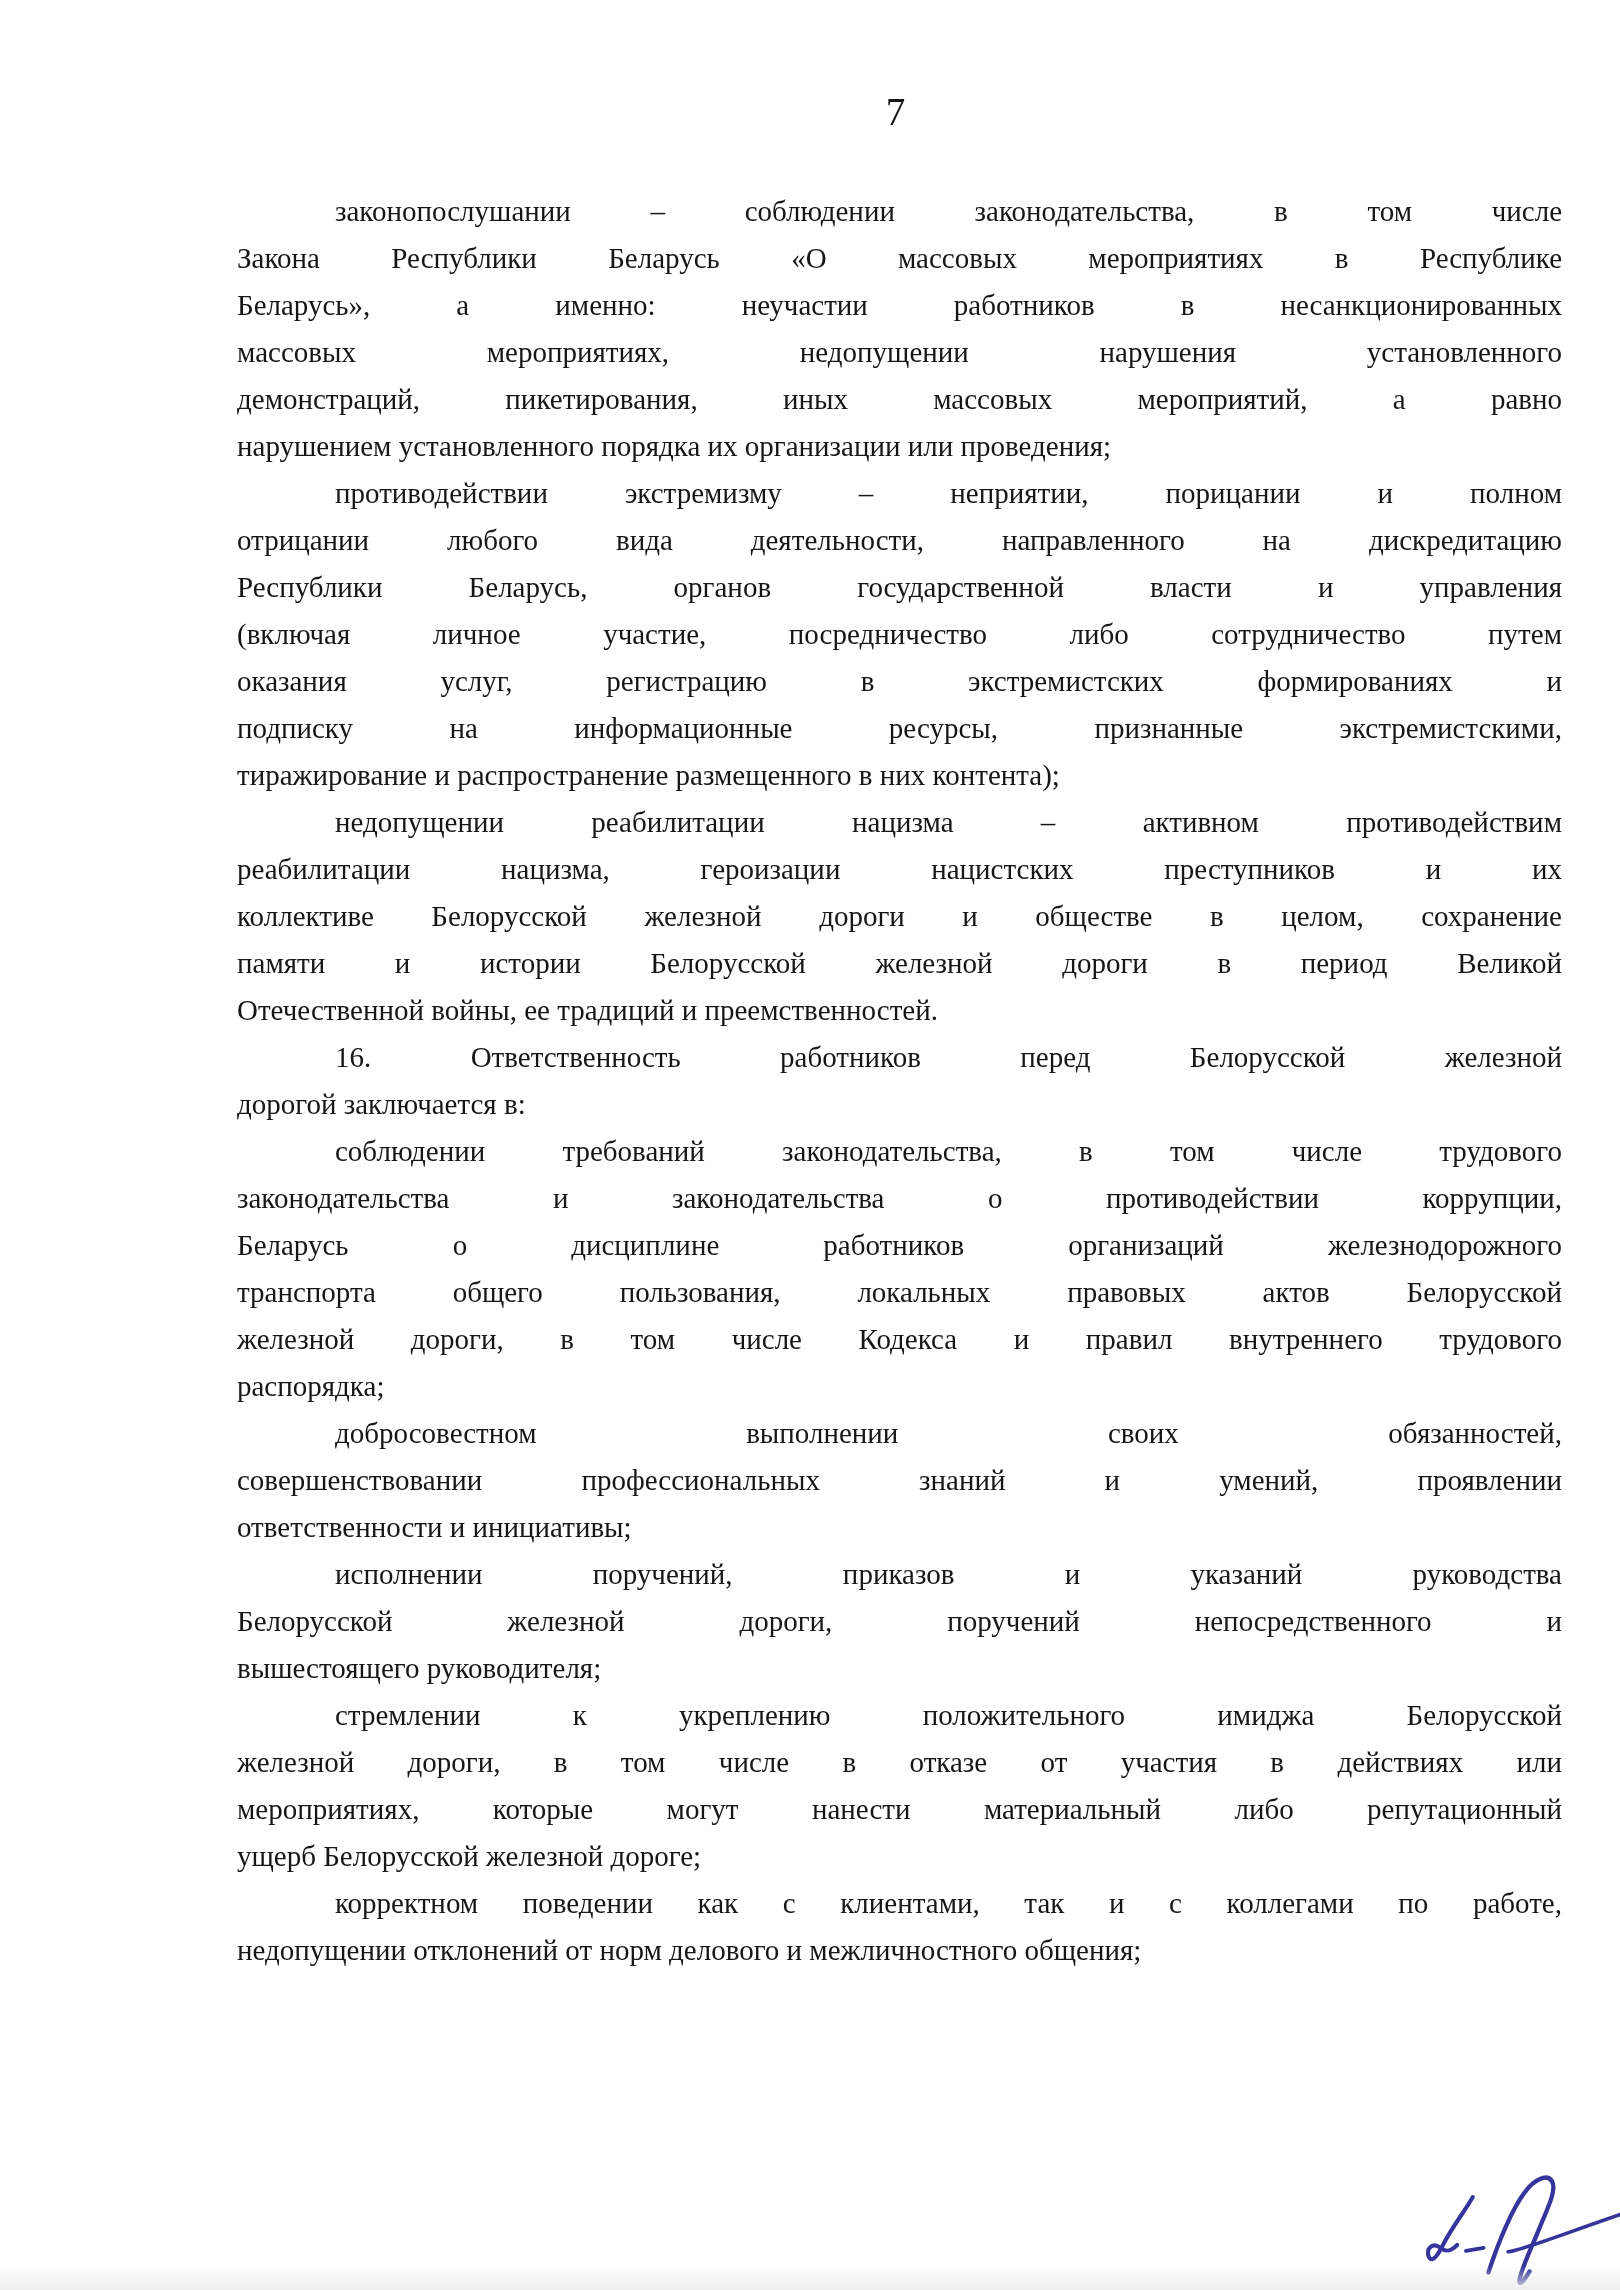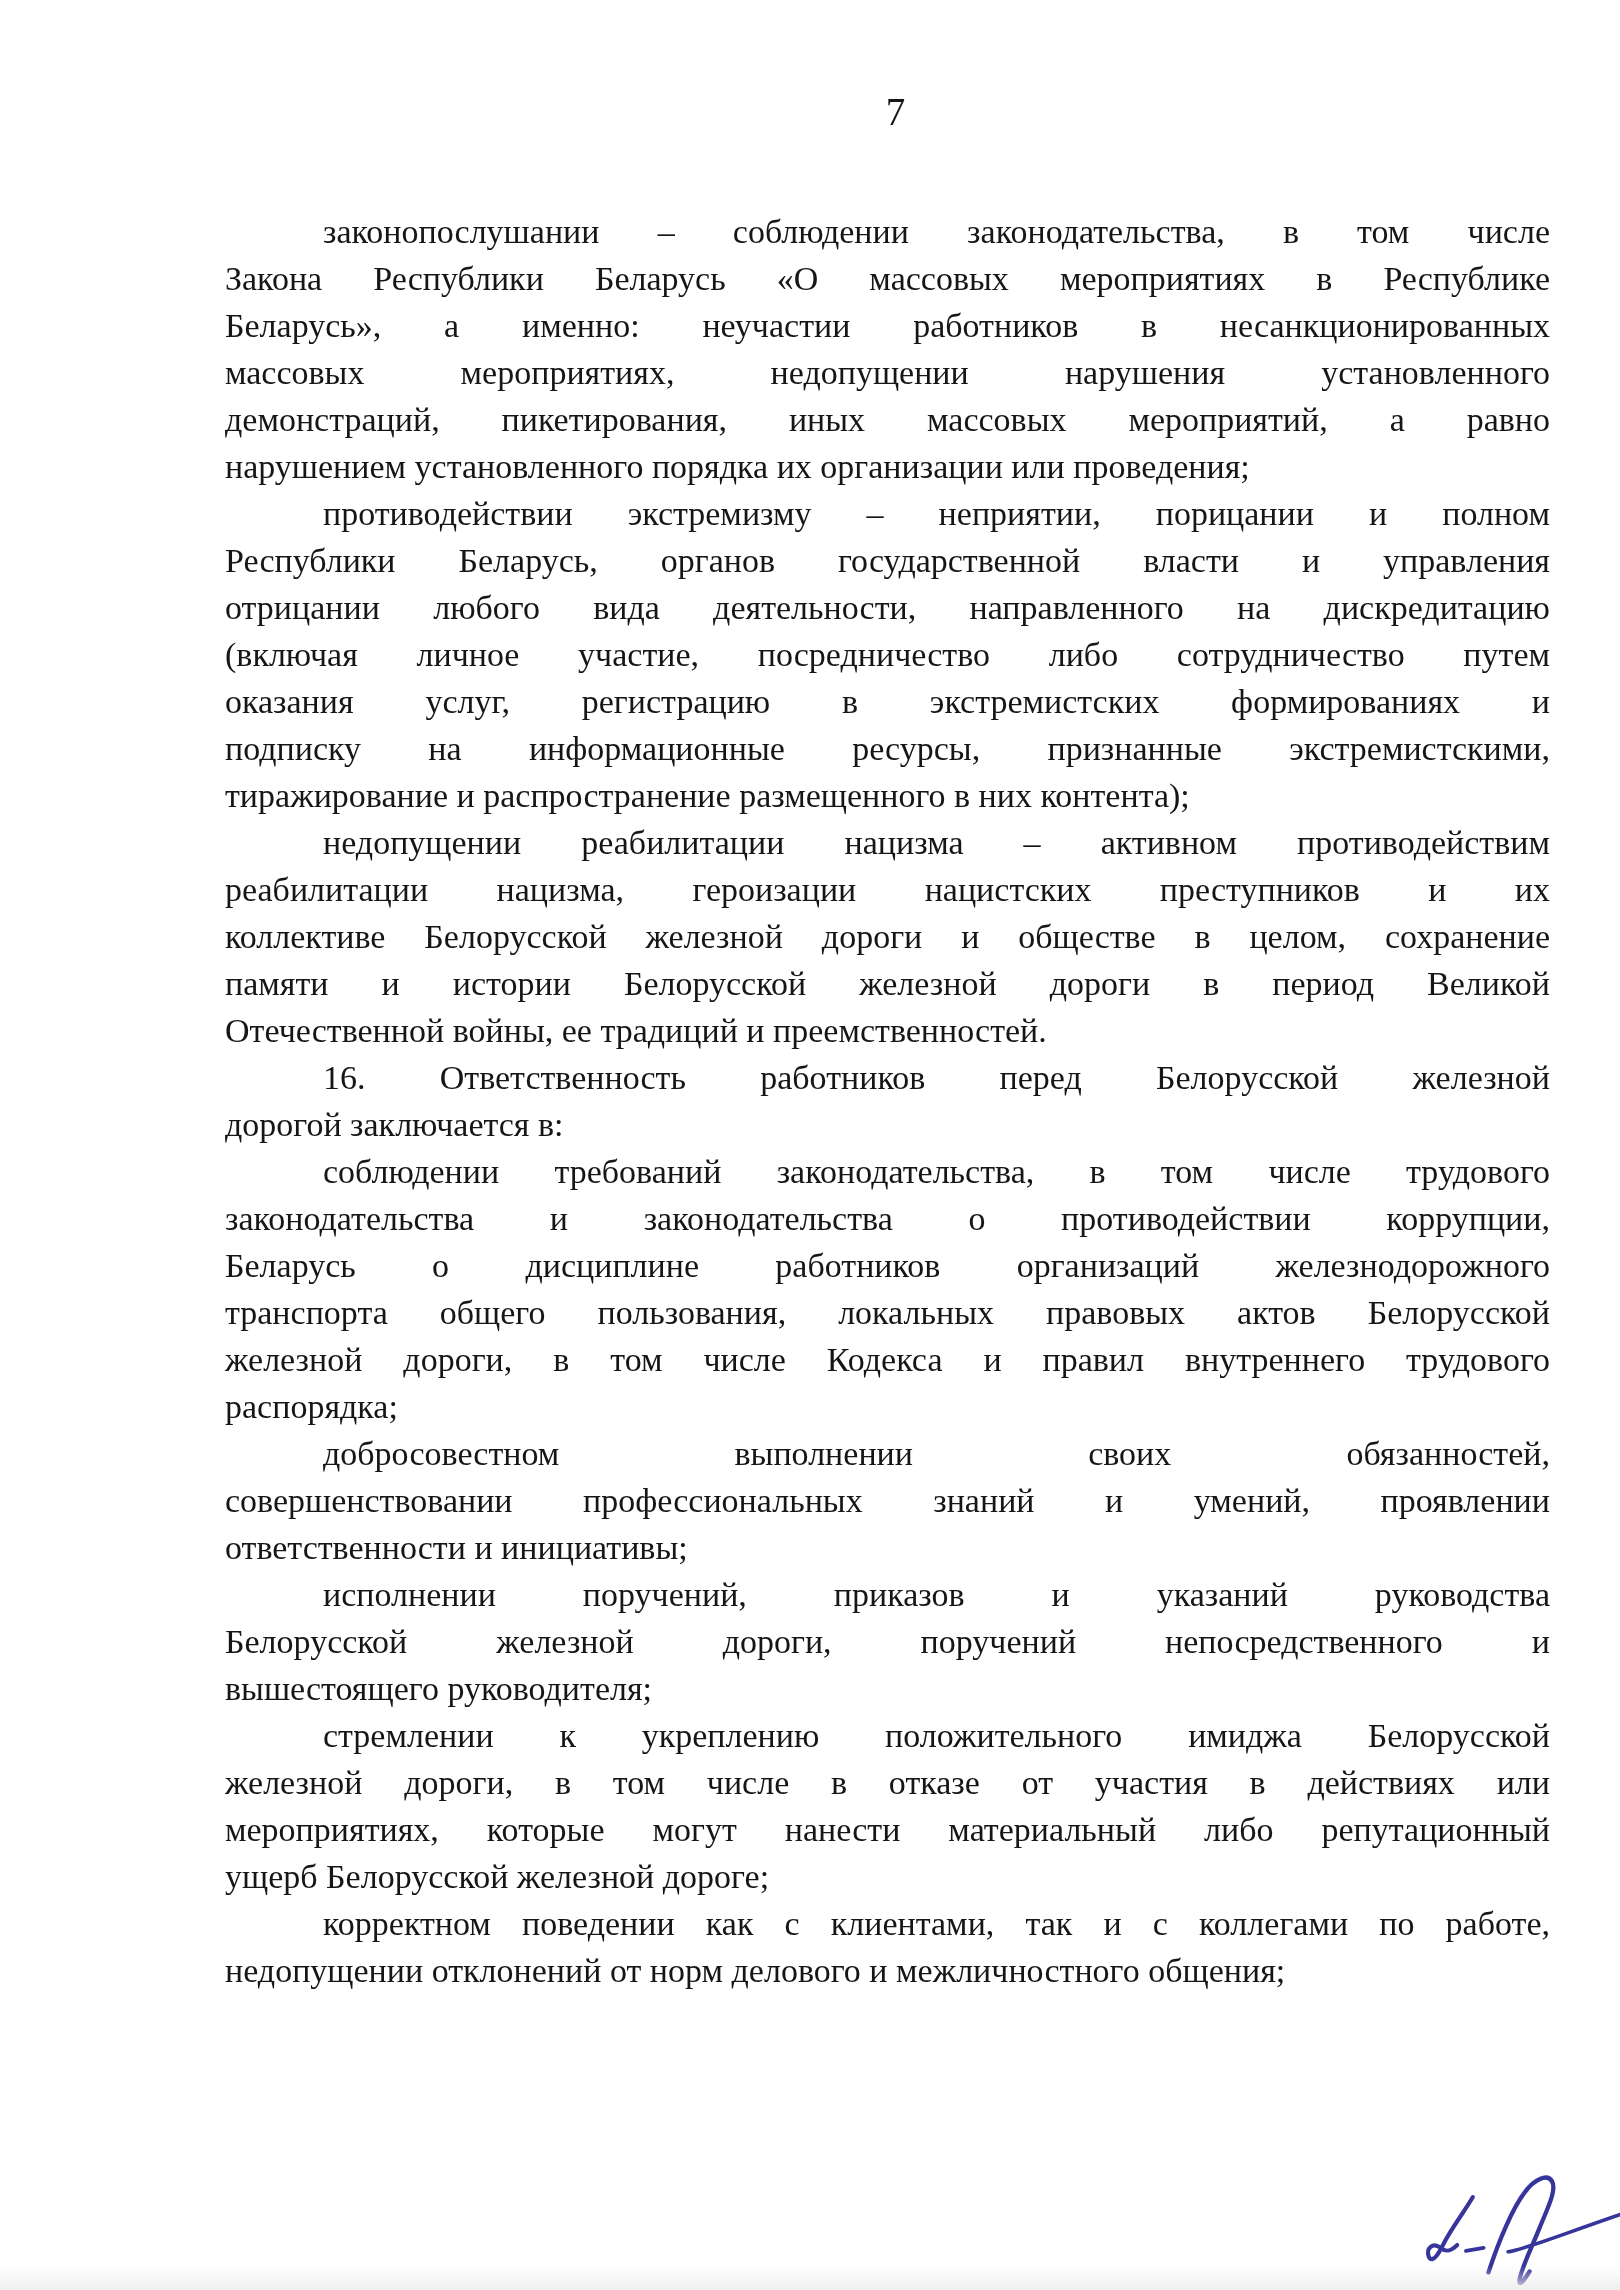--- a/index.html
+++ b/index.html
@@ -19,24 +19,23 @@
     left: 233px;
     width: 1325px;
     height: 47px;
     line-height: 47px;
     text-align: center;
     font-size: 39px;
   }
   .content {
     position: absolute;
     top: 188px;
-    left: 225px;
+    left: 237px;
     width: 1325px;
-    font-size: 34px;
-    margin-top: 20px;
+    font-size: 29px;
   }
   .line {
     height: 47px;
     line-height: 47px;
     text-align: justify;
     text-align-last: justify;
     overflow: hidden;
   }
   .line.para-first { text-indent: 98px; }
   .line.para-last  { text-align-last: left; }
@@ -63,22 +62,22 @@
   <div class="page-number">7</div>
 
   <div class="content">
       <div class="line para-first">законопослушании – соблюдении законодательства, в том числе</div>
       <div class="line">Закона Республики Беларусь «О массовых мероприятиях в Республике</div>
       <div class="line">Беларусь», а именно: неучастии работников в несанкционированных</div>
       <div class="line">массовых мероприятиях, недопущении нарушения установленного</div>
       <div class="line">демонстраций, пикетирования, иных массовых мероприятий, а равно</div>
       <div class="line para-last">нарушением установленного порядка их организации или проведения;</div>
       <div class="line para-first">противодействии экстремизму – неприятии, порицании и полном</div>
+      <div class="line">отрицании любого вида деятельности, направленного на дискредитацию</div>
       <div class="line">Республики Беларусь, органов государственной власти и управления</div>
-      <div class="line">отрицании любого вида деятельности, направленного на дискредитацию</div>
       <div class="line">(включая личное участие, посредничество либо сотрудничество путем</div>
       <div class="line">оказания услуг, регистрацию в экстремистских формированиях и</div>
       <div class="line">подписку на информационные ресурсы, признанные экстремистскими,</div>
       <div class="line para-last">тиражирование и распространение размещенного в них контента);</div>
       <div class="line para-first">недопущении реабилитации нацизма – активном противодействим</div>
       <div class="line">реабилитации нацизма, героизации нацистских преступников и их</div>
       <div class="line">коллективе Белорусской железной дороги и обществе в целом, сохранение</div>
       <div class="line">памяти и истории Белорусской железной дороги в период Великой</div>
       <div class="line para-last">Отечественной войны, ее традиций и преемственностей.</div>
       <div class="line para-first">16. Ответственность работников перед Белорусской железной</div>

